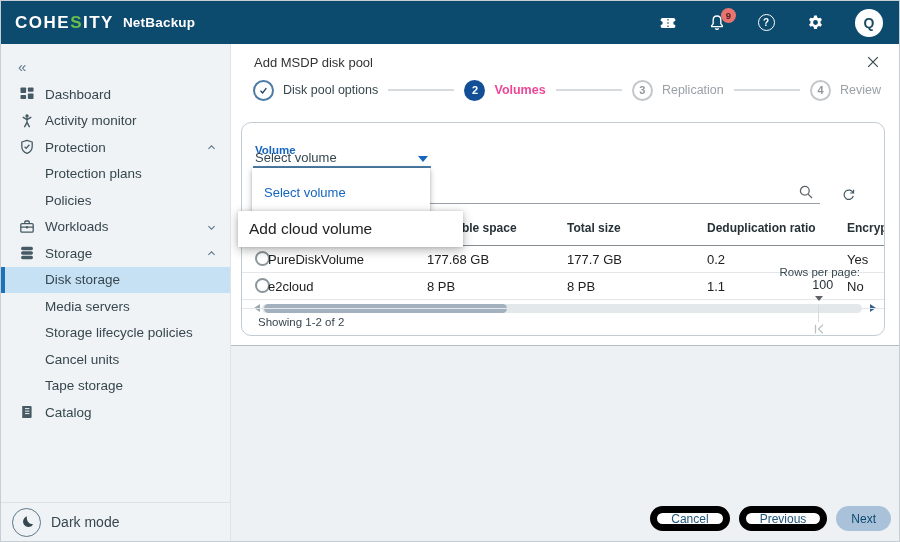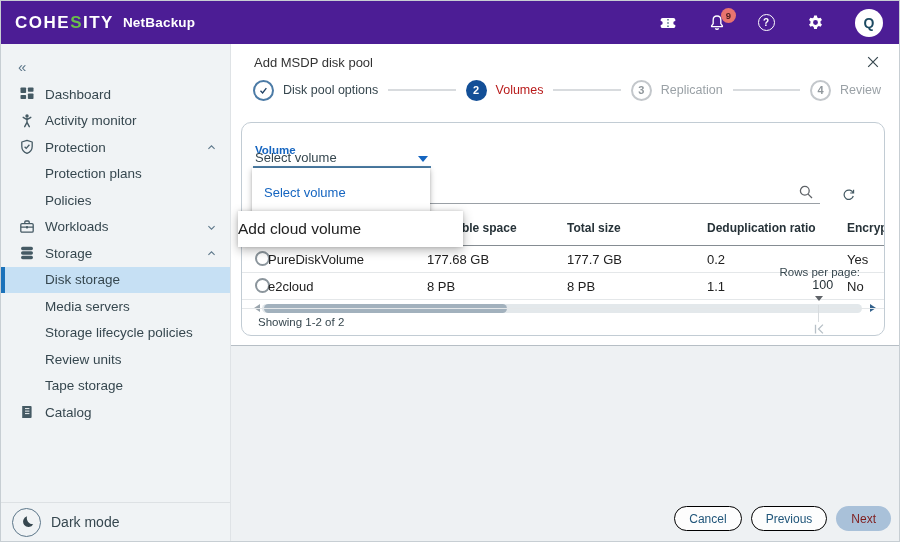--- a/index.html
+++ b/index.html
@@ -1,21 +1,21 @@
 <!DOCTYPE html>
 <html><head>
 <meta charset="utf-8">
 <style>
   * { box-sizing: border-box; margin: 0; padding: 0; }
   html,body { background:#fff; }
   body { font-family:"Liberation Sans", sans-serif; }
   .screen { position:relative; width:900px; height:542px; border:1px solid #c7ced3; background:#fff; overflow:hidden; }
 
   
-  .topbar { height:43px; background:#4c1d95; display:flex; align-items:center; }
+  .topbar { height:43px; background:#0c4a6e; display:flex; align-items:center; }
   .brand { margin-left:14px; color:#fff; font-size:17px; font-weight:bold; letter-spacing:1.5px; }
   .brand .green-s { color:#6abf4b; }
   .product { color:#fff; font-size:13.5px; font-weight:bold; margin-left:9px; letter-spacing:.2px; }
   .top-icons { margin-left:auto; margin-right:16px; display:flex; align-items:center; gap:31px; color:#fff; }
   .top-icon { width:18px; height:18px; display:flex; align-items:center; justify-content:center; cursor:pointer; }
   .bell-wrap { position:relative; }
   .badge { position:absolute; top:-6px; right:-10px; min-width:15px; height:15px; border-radius:50%; background:#e9746f; color:#4c1f1f; font-size:9.5px; font-weight:bold; display:flex; align-items:center; justify-content:center; }
   .help-circle { width:17px; height:17px; border:1.5px solid #fff; border-radius:50%; color:#fff; font-size:10px; font-weight:bold; display:flex; align-items:center; justify-content:center; }
   .avatar { width:28px; height:28px; border-radius:50%; background:#fff; color:#1c4a61; font-weight:bold; font-size:14px; display:flex; align-items:center; justify-content:center; cursor:pointer; }
 
@@ -42,21 +42,21 @@
   .close-btn { position:absolute; top:11px; right:19px; width:14px; height:14px; cursor:pointer; color:#37474f; }
 
   
   .stepper { position:absolute; top:33px; left:22px; right:18px; height:26px; display:flex; align-items:center; }
   .step { display:flex; align-items:center; gap:9px; flex-shrink:0; }
   .step-circle { width:21px; height:21px; border-radius:50%; display:flex; align-items:center; justify-content:center; font-size:11px; font-weight:bold; flex-shrink:0; }
   .step.done .step-circle { border:2px solid #4c7ba6; background:#fff; }
   .step.active .step-circle { background:#134f97; color:#fff; }
   .step.todo .step-circle { border:2px solid #c3c7cb; color:#8f969b; }
   .step-label { font-size:12.5px; color:#37474f; white-space:nowrap; }
-  .step.active .step-label { font-weight:normal; color:#b91c1c; }
+  .step.active .step-label { font-weight:bold; color:#ec4899; }
   .step.todo .step-label { color:#9aa1a6; }
   .step-line { flex:1; height:2px; background:#d8dbde; margin:0 10px; }
 
   
   .card { position:absolute; left:10px; top:78px; width:644px; height:214px; background:#fff; border:1px solid #c2ccd4; border-radius:10px; z-index:1; overflow:hidden; }
   .vol-label { position:absolute; left:13px; top:9px; font-size:11.5px; font-weight:bold; color:#1565c0;margin-top:12px; }
   .vol-value { position:absolute; left:13px; top:27px; font-size:13px; color:#36474f; cursor:pointer; }
   .vol-caret { position:absolute; left:176px; top:33px; width:0; height:0; border:5px solid transparent; border-top:6px solid #1565c0; }
   .vol-underline { position:absolute; left:11px; top:43px; width:178px; height:2px; background:#4d7fa8; }
   .search-input { position:absolute; left:13px; top:60px; width:540px; height:20px; border:none; outline:none; background:transparent; font-size:13px; color:#333; }
@@ -82,28 +82,28 @@
   .rpp-label { margin-right:12px; }
   .rpp-value { font-size:12.5px; color:#263238; margin-right:6px; }
   .rpp-caret { width:0; height:0; border:4px solid transparent; border-top:5px solid #5f6368; margin-top:4px; margin-right:14px; cursor:pointer; }
   .vdiv { width:1px; height:17px; background:#d7dbde; margin-right:14px; }
   .pg-icon { width:14px; height:14px; color:#b7c0c7; margin-right:14px; cursor:pointer; }
   .pg-icon:last-child { margin-right:0; }
 
   
   .menu { position:absolute; left:21px; top:124px; width:178px; height:47px; background:#fff; box-shadow:0 2px 6px rgba(0,0,0,.28), 0 0 2px rgba(0,0,0,.12); z-index:5; }
   .menu-item { margin-top:11px; padding-left:12px; font-size:13px; color:#1565c0; line-height:28px; cursor:pointer; }
-  .callout { position:absolute; left:7px; top:167px; width:225px; height:36px; background:#fff; box-shadow:0 3px 10px rgba(0,0,0,.30), 0 0 3px rgba(0,0,0,.15); z-index:6; display:flex; align-items:center; font-size:15.5px; color:#212121; cursor:pointer; }
+  .callout { position:absolute; left:7px; top:167px; width:225px; height:36px; background:#fff; box-shadow:0 3px 10px rgba(0,0,0,.30), 0 0 3px rgba(0,0,0,.15); z-index:6; display:flex; align-items:center; padding-left:11px; font-size:15.5px; color:#212121; cursor:pointer; }
 
   
   .lower { position:absolute; top:301px; left:0; right:0; bottom:0; background:#eef1f3; border-top:1px solid #b6bec5; }
   .actions { position:absolute; right:8px; bottom:10px; display:flex; gap:9px; }
   .btn { height:25px; border-radius:13px; font-size:12px; display:flex; align-items:center; padding:0 14px; font-family:inherit; cursor:pointer; white-space:nowrap; }
-  .btn.outline { background:#fdfdfd; border:1px solid #000000; color:#21567a; }
-  .btn.primary-disabled { background:#a9c1d9; color:#7f1d1d; border:none; padding:0 15px; }
+  .btn.outline { background:#fdfdfd; border:7px solid #000000; color:#21567a; }
+  .btn.primary-disabled { background:#a9c1d9; color:#0c4a6e; border:none; padding:0 15px; }
 
   svg { display:block; }
 </style>
 </head>
 <body>
 
 <div class="screen">
 
   <header class="topbar">
     <div class="brand"><span>COHE</span><span class="green-s">S</span><span>ITY</span></div>
@@ -212,21 +212,21 @@
         <div class="nav-item sub selected">
             <span class="nav-label">Disk storage</span>
           </div>
         <div class="nav-item sub">
             <span class="nav-label">Media servers</span>
           </div>
         <div class="nav-item sub">
             <span class="nav-label">Storage lifecycle policies</span>
           </div>
         <div class="nav-item sub">
-            <span class="nav-label">Review units</span>
+            <span class="nav-label">Cancel units</span>
           </div>
         <div class="nav-item sub">
             <span class="nav-label">Tape storage</span>
           </div>
         <div class="nav-item">
           <span class="nav-icon">
               <svg width="16" height="16" viewBox="0 0 16 16">
                 <path d="M3.2 2h8.4a1 1 0 0 1 1 1v10a1 1 0 0 1-1 1H3.2z" fill="currentColor"></path>
                 <path d="M6 4.6h4.4M6 7.1h4.4M6 9.6h4.4" stroke="#f0f3f5" stroke-width="1"></path>
               </svg>

